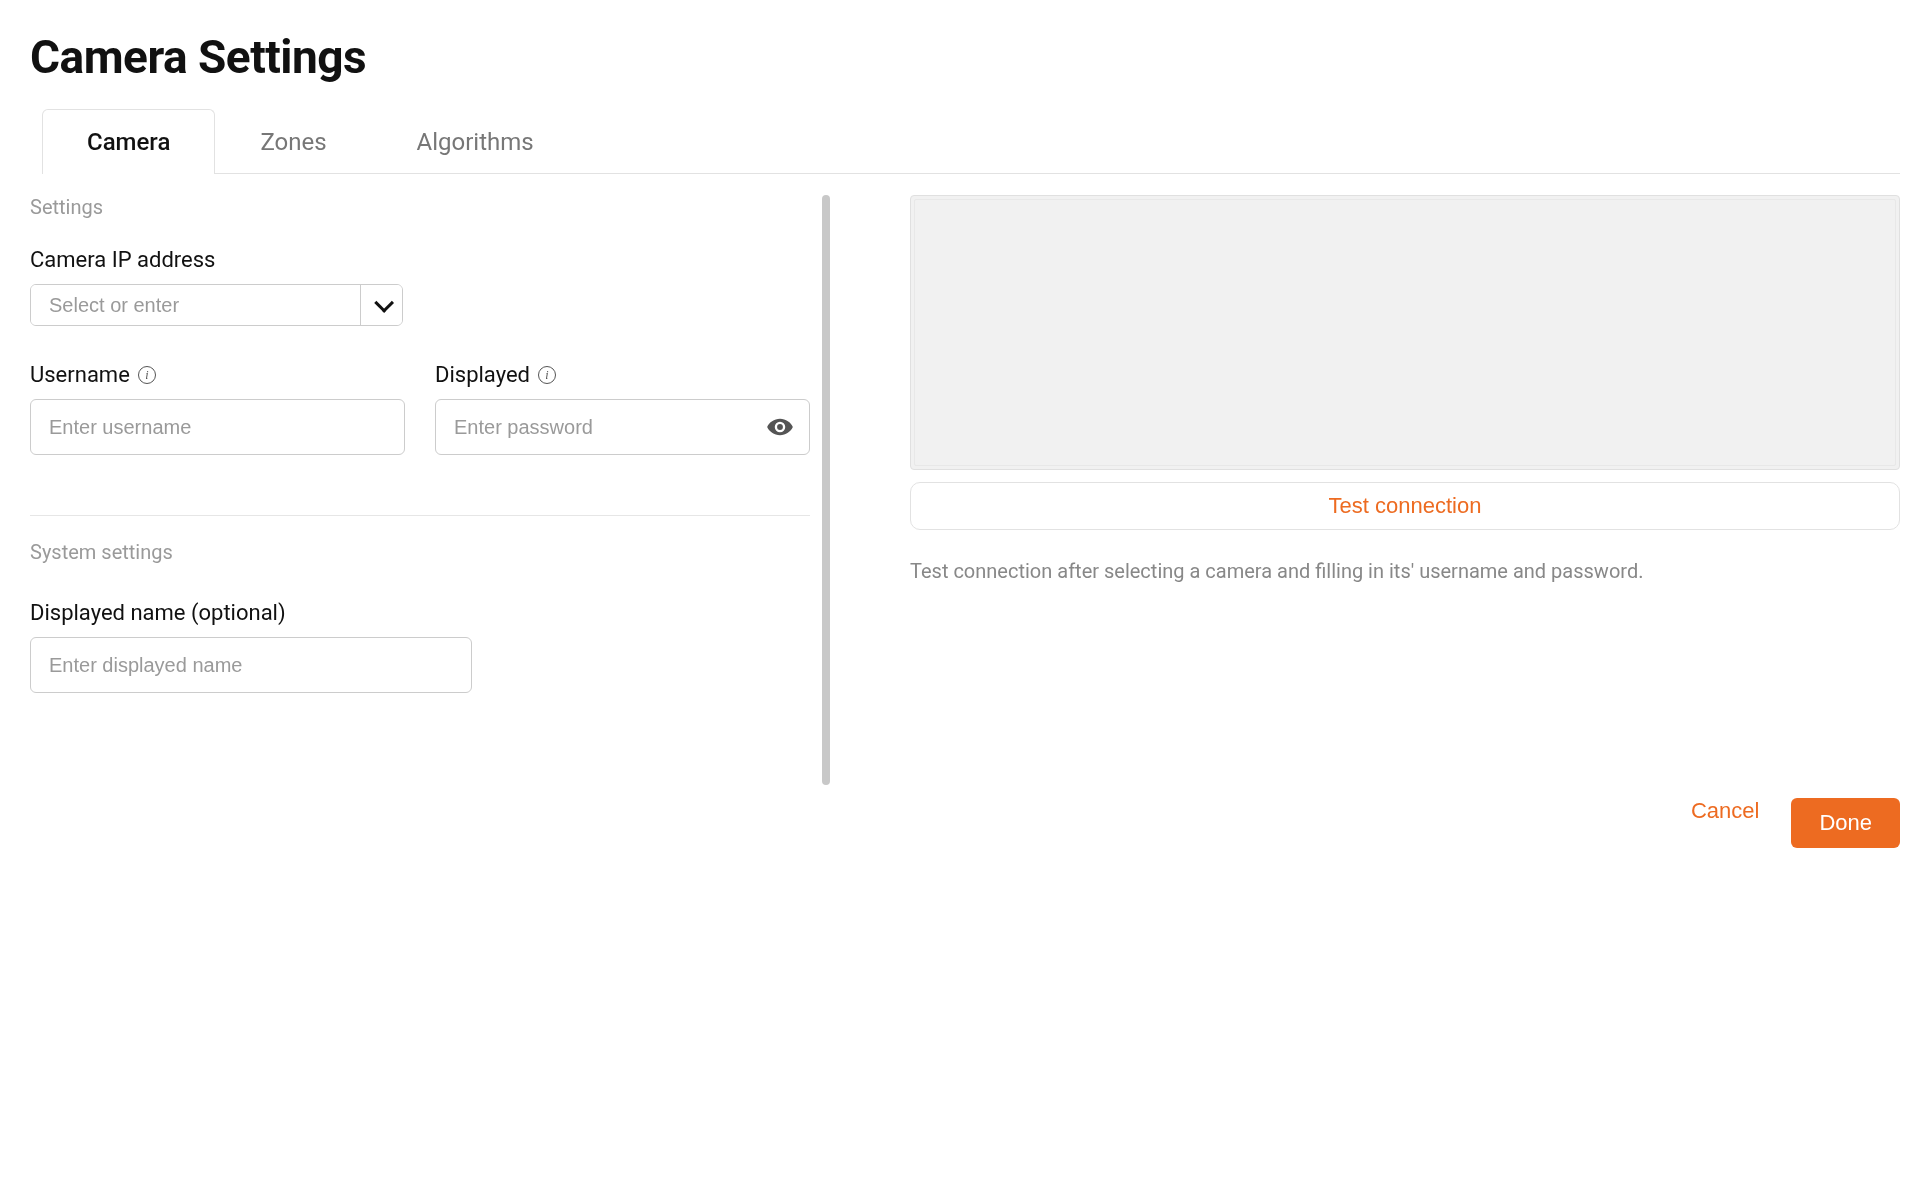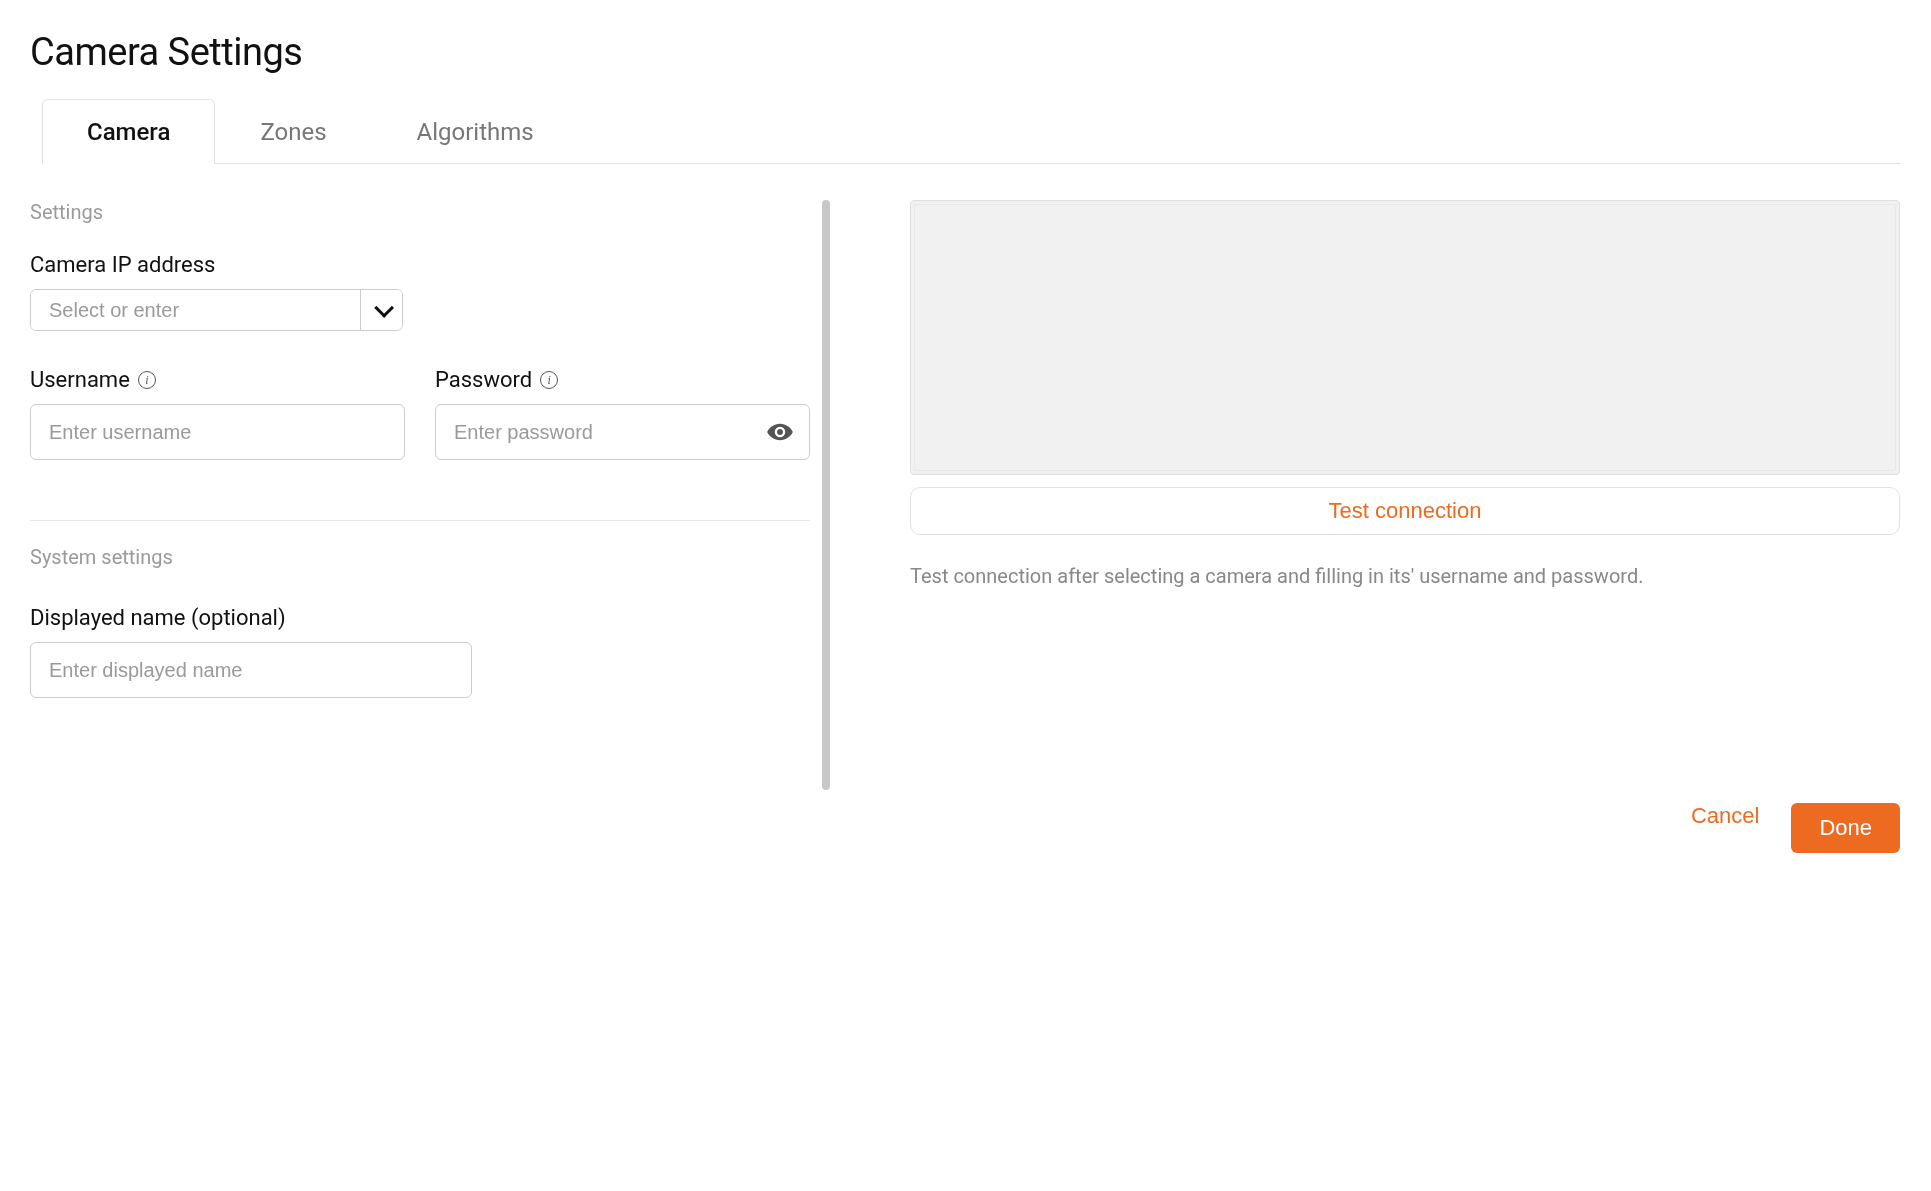--- a/index.html
+++ b/index.html
@@ -11,31 +11,31 @@
       font-family: -apple-system, BlinkMacSystemFont, "Segoe UI", Roboto, "Helvetica Neue", Arial, sans-serif;
       background: #fff;
       color: #111;
       padding: 30px 30px 20px 30px;
     }
     .page {
       width: 100%;
       max-width: 1870px;
     }
     h1.page-title {
-      font-size: 38px;
-      font-weight: 400;
+      font-size: 46px;
+      font-weight: 700;
       letter-spacing: -0.5px;
       margin-bottom: 24px;
     }
     .tabs {
       display: flex;
       align-items: flex-end;
       border-bottom: 1px solid #e2e2e2;
       margin-left: 12px;
-      margin-bottom: 36px;
+      margin-bottom: 21px;
     }
     .tab {
       padding: 18px 44px 18px 44px;
       font-size: 24px;
       color: #777;
       cursor: pointer;
       position: relative;
       top: 1px;
       border: 1px solid transparent;
       border-bottom: none;
@@ -284,21 +284,21 @@
           <div class="field-label">
             <span>Username</span>
             <span class="info-icon">i</span>
           </div>
           <div class="text-input-wrap">
             <input class="text-input" type="text" placeholder="Enter username" style="">
           </div>
         </div>
         <div>
           <div class="field-label">
-            <span>Password</span>
+            <span>Displayed</span>
             <span class="info-icon">i</span>
           </div>
           <div class="text-input-wrap">
             <input class="text-input with-icon" type="password" placeholder="Enter password" style="">
             <span class="eye-icon">
               <svg width="28" height="28" viewBox="0 0 24 24" fill="#555">
                 <path d="M12 5C7 5 2.73 8.11 1 12c1.73 3.89 6 7 11 7s9.27-3.11 11-7c-1.73-3.89-6-7-11-7zm0 11.5A4.5 4.5 0 1 1 16.5 12 4.5 4.5 0 0 1 12 16.5zm0-7A2.5 2.5 0 1 0 14.5 12 2.5 2.5 0 0 0 12 9.5z"></path>
               </svg>
             </span>
           </div>

